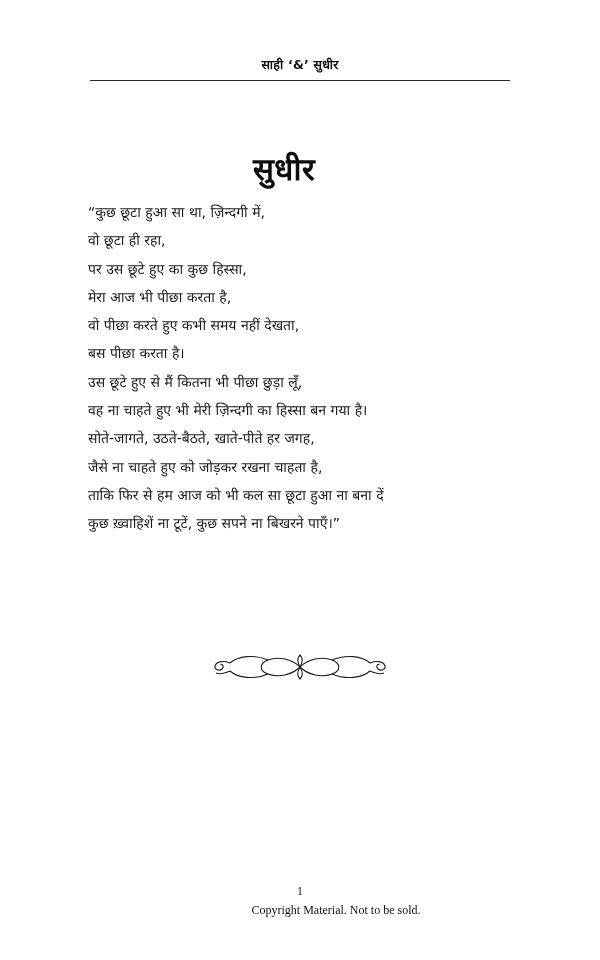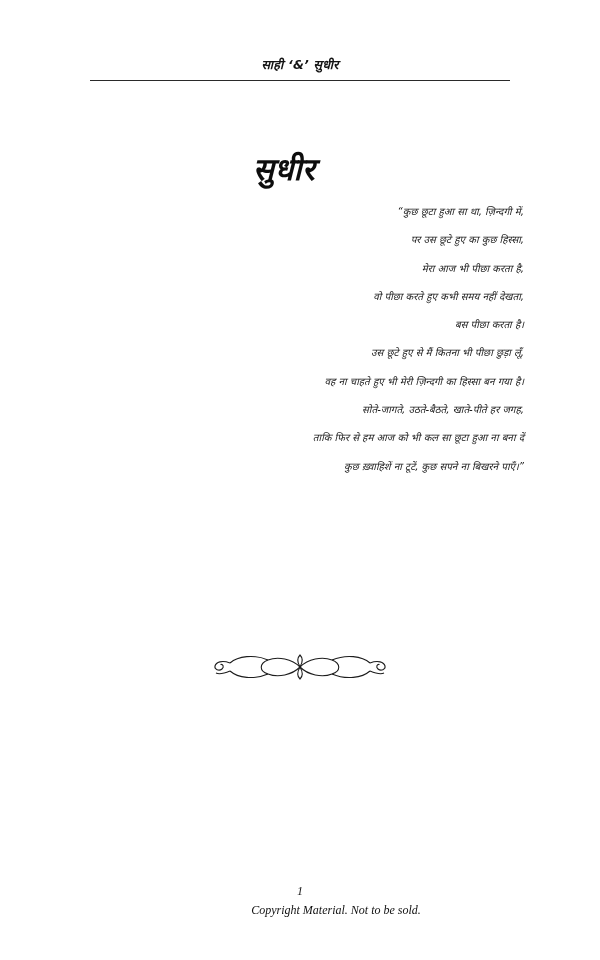--- a/index.html
+++ b/index.html
@@ -14,21 +14,20 @@
     color: #1a1a1a;
     overflow: hidden;
     position: relative;
   }
   .page {
     position: absolute;
     inset: 0;
     width: 492px;
     height: 960px;
     box-sizing: border-box;
-    font-style: italic;
   }
 
   
   .running-head {
     position: absolute;
     top: 56px;
     left: 90px;
     width: 420px;
     text-align: center;
     font-family: "DejaVu Sans", sans-serif;
@@ -62,25 +61,24 @@
 
   
   .poem {
     position: absolute;
     top: 198px;
     left: 88px;
     width: 436px;
   }
   .poem .line {
     font-family: "DejaVu Sans", sans-serif;
-    font-size: 10px;
+    font-size: 14px;
     line-height: 28.3px;
     color: #1b1b1b;
     white-space: nowrap;
-    text-align: right;
   }
 
   
   .ornament {
     position: absolute;
     top: 644px;
     left: 90px;
     width: 420px;
     height: 46px;
     display: flex;
@@ -118,27 +116,29 @@
 <div class="page">
 
   <div class="running-head">साही ‘&amp;’ सुधीर</div>
 
   <div class="head-rule"></div>
 
   <h1 class="poem-title">सुधीर</h1>
 
   <div class="poem">
     <div class="line">“कुछ छूटा हुआ सा था, ज़िन्दगी में,</div>
+    <div class="line">वो छूटा ही रहा,</div>
     <div class="line">पर उस छूटे हुए का कुछ हिस्सा,</div>
     <div class="line">मेरा आज भी पीछा करता है,</div>
     <div class="line">वो पीछा करते हुए कभी समय नहीं देखता,</div>
     <div class="line">बस पीछा करता है।</div>
     <div class="line">उस छूटे हुए से मैं कितना भी पीछा छुड़ा लूँ,</div>
     <div class="line">वह ना चाहते हुए भी मेरी ज़िन्दगी का हिस्सा बन गया है।</div>
     <div class="line">सोते-जागते, उठते-बैठते, खाते-पीते हर जगह,</div>
+    <div class="line">जैसे ना चाहते हुए को जोड़कर रखना चाहता है,</div>
     <div class="line">ताकि फिर से हम आज को भी कल सा छूटा हुआ ना बना दें</div>
     <div class="line">कुछ ख़्वाहिशें ना टूटें, कुछ सपने ना बिखरने पाएँ।”</div>
   </div>
 
   <div class="ornament">
     <svg width="176" height="34" viewBox="0 0 176 34" fill="none" stroke="#1d1d1d" stroke-width="1.1">
       <path d="M88 17 C80 9, 66 6, 56 10 C47 13.5, 47 21, 56 24 C66 28, 80 25, 88 17 Z"></path>
       <path d="M88 17 C96 9, 110 6, 120 10 C129 13.5, 129 21, 120 24 C110 28, 96 25, 88 17 Z"></path>
       <path d="M56 10 C42 4, 26 6, 18 13"></path>
       <path d="M56 24 C42 30, 26 28, 18 21"></path>

